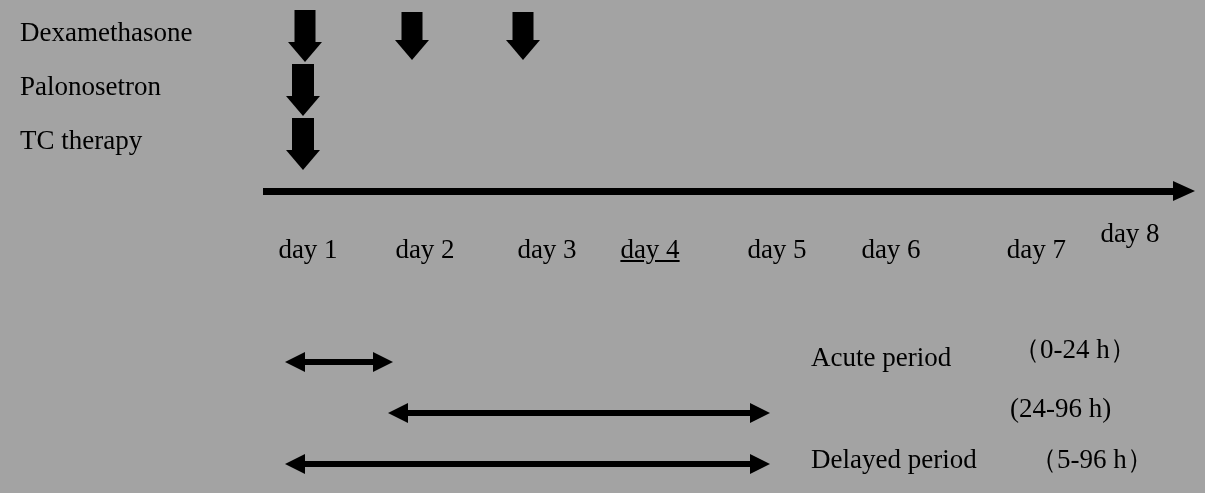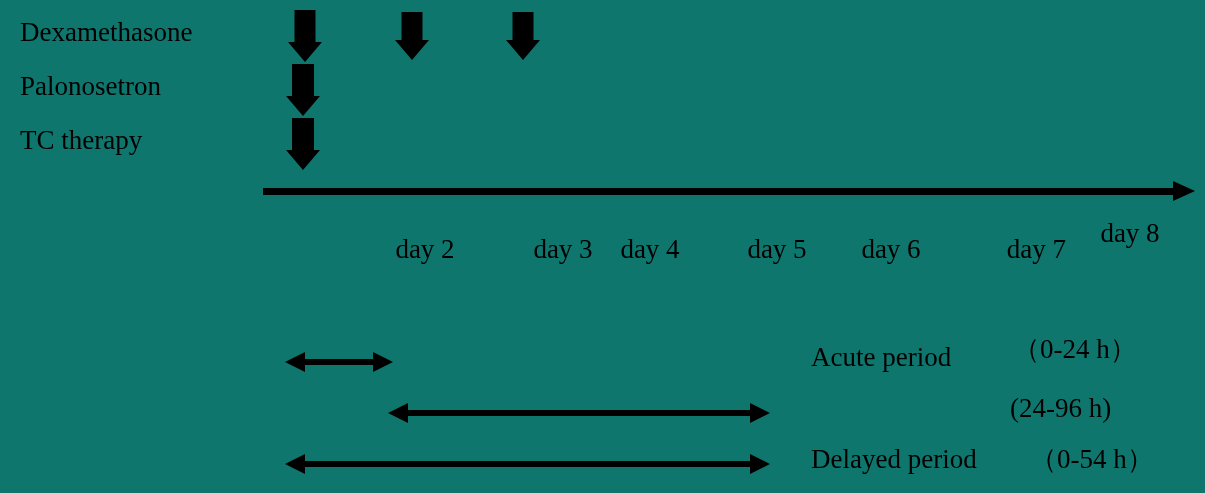--- a/index.html
+++ b/index.html
@@ -4,21 +4,21 @@
 <style>
   html, body {
     margin: 0;
     padding: 0;
     background: #ffffff;
   }
   #root {
     position: relative;
     width: 1205px;
     height: 493px;
-    background: #0f766e;
+    background: #a3a3a3;
     font-family: "Liberation Serif", serif;
     color: #000000;
     overflow: hidden;
   }
 
   .row-label {
     position: absolute;
     font-size: 27px;
     line-height: 1;
     white-space: nowrap;
@@ -154,23 +154,24 @@
   <div class="down-arrow" style="left:282px; top:118px; width:42px; height:52px;">
     <div class="shaft" style="width:22px; height:34px;"></div>
     <div class="head" style="top:32px;"></div>
   </div>
 
   <div id="timeline-axis" style="left:263px; top:188px; width:932px; height:14px;">
     <div class="axis-line" style="width:912px;"></div>
     <div class="axis-head" style="left:910px;"></div>
   </div>
 
+  <div class="day-label" style="left:258px; top:236px; width:100px;">day 1</div>
   <div class="day-label" style="left:375px; top:236px; width:100px;">day 2</div>
-  <div class="day-label" style="left:513px; top:236px; width:100px;">day 3</div>
-  <div class="day-label" style="left:600px; top:236px; width:100px;">day 4</div>
+  <div class="day-label" style="left:497px; top:236px; width:100px;">day 3</div>
+  <div class="day-label" style="left:600px; top:236px; width:100px;text-decoration:underline;">day 4</div>
   <div class="day-label" style="left:727px; top:236px; width:100px;">day 5</div>
   <div class="day-label" style="left:841px; top:236px; width:100px;">day 6</div>
   <div class="day-label" style="left:966px; top:236px; width:100px;text-align:right;">day 7</div>
   <div class="day-label" style="left:1080px; top:220px; width:100px;">day 8</div>
 
   <div class="period-arrow" style="left:285px; top:351px; width:108px;">
     <div class="tip-left"></div>
     <div class="bar" style="left:14px; right:14px;"></div>
     <div class="tip-right"></div>
   </div>
@@ -183,15 +184,15 @@
     <div class="tip-right"></div>
   </div>
   <div class="period-range" style="left:1010px; top:395px;">(24-96 h)</div>
 
   <div class="period-arrow" style="left:285px; top:453px; width:485px;">
     <div class="tip-left"></div>
     <div class="bar" style="left:14px; right:14px;"></div>
     <div class="tip-right"></div>
   </div>
   <div class="period-name" style="left:811px; top:446px;">Delayed period</div>
-  <div class="period-range" style="left:1030px; top:446px;">（0-54 h）</div>
+  <div class="period-range" style="left:1030px; top:446px;">（5-96 h）</div>
 
 </div>
 
 </body></html>

